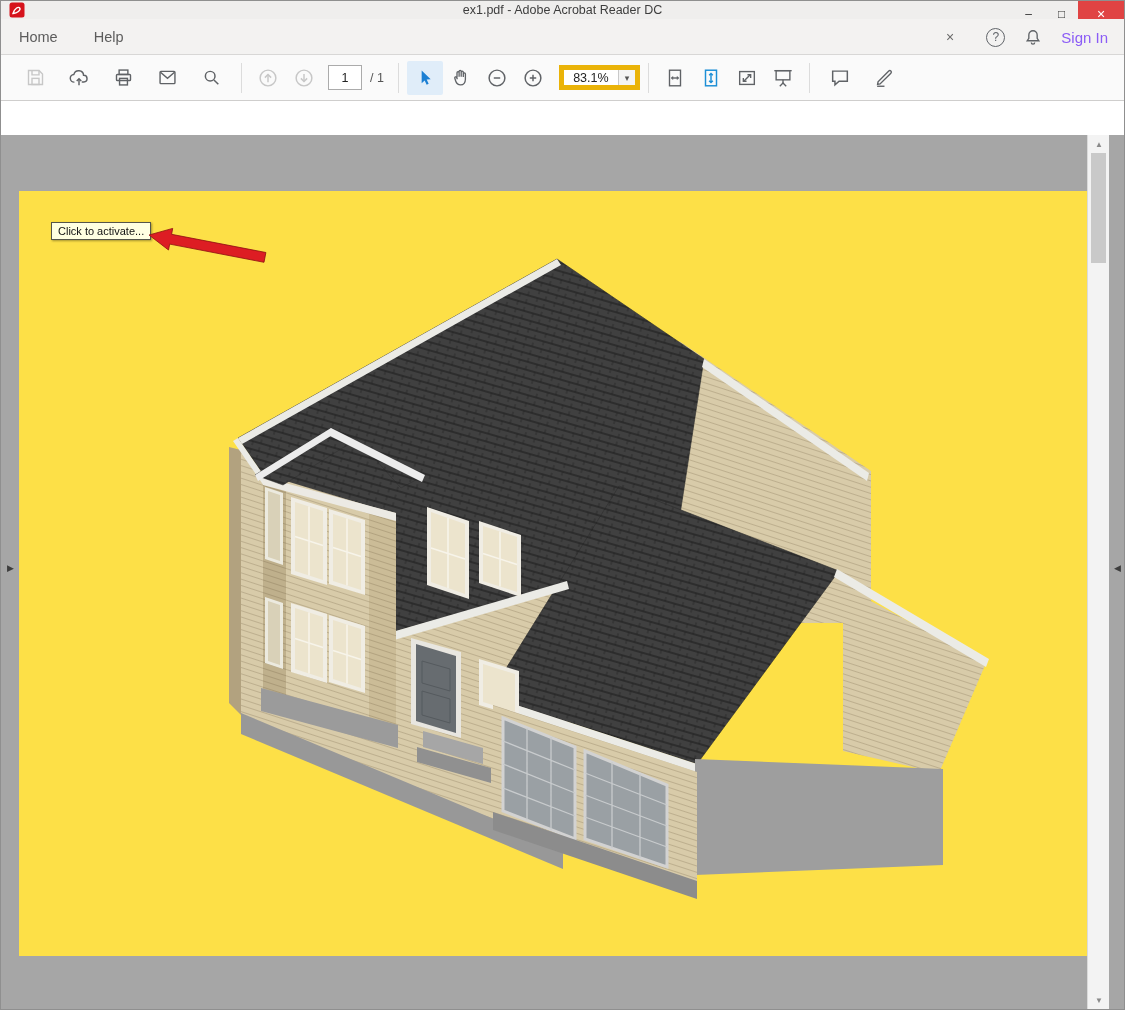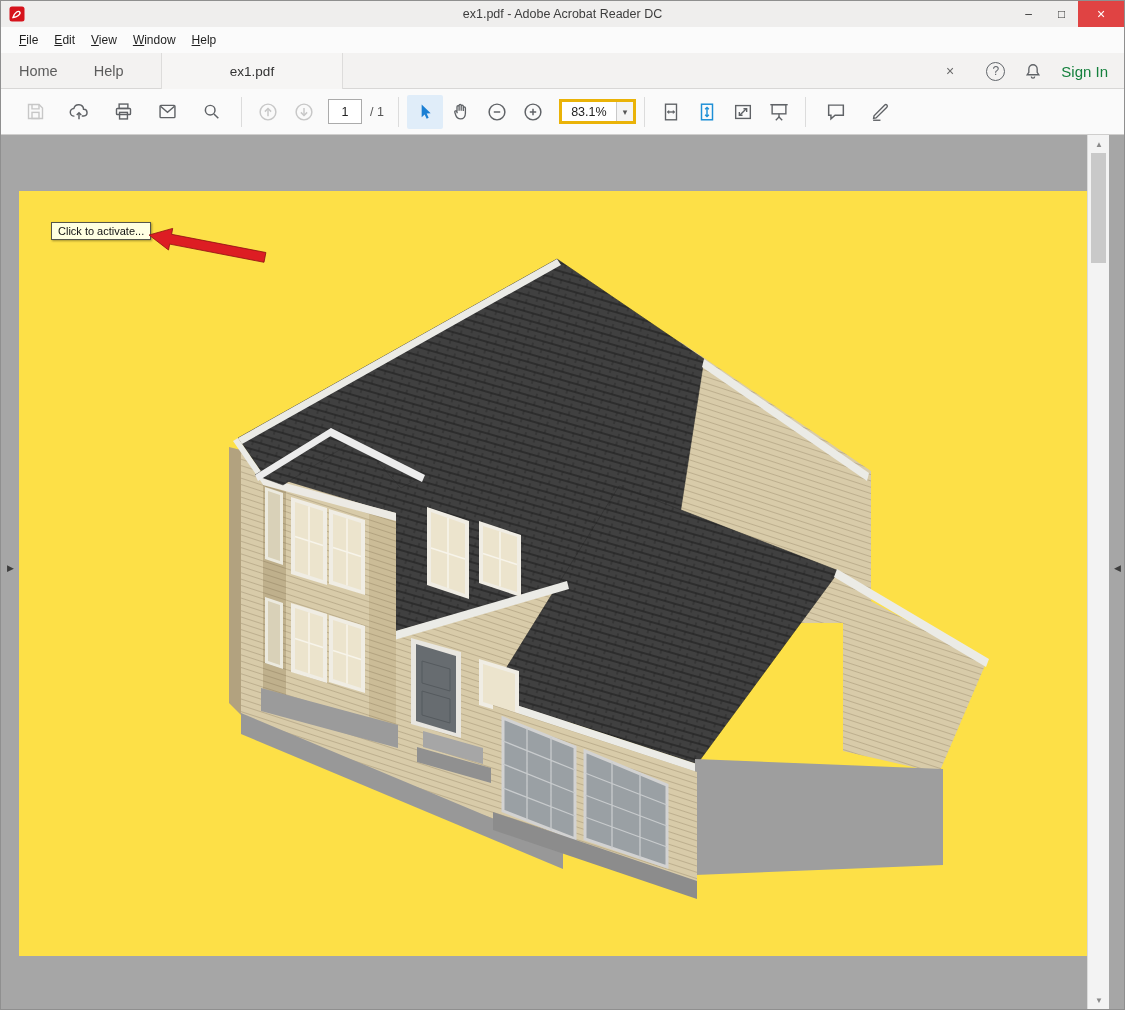--- a/index.html
+++ b/index.html
@@ -1,51 +1,51 @@
 <!DOCTYPE html>
 <html><head>
 <meta charset="utf-8">
 <style>
   html,body{margin:0;padding:0;background:#666;}
   *{box-sizing:border-box;}
   .window{position:relative;width:1125px;height:1010px;background:#fff;border:1px solid #8f8f8f;
           font-family:"Liberation Sans",sans-serif;overflow:hidden;}
   
-  .titlebar{height:26px;background:#efeeed;display:flex;align-items:center;position:relative;}
+  .titlebar{height:18px;background:#efeeed;display:flex;align-items:center;position:relative;}
   .app-icon{margin-left:8px;width:16px;height:16px;}
   .title-text{position:absolute;left:0;right:0;text-align:center;font-size:12.5px;color:#3d3d3d;line-height:26px;pointer-events:none;}
   .win-controls{position:absolute;right:0;top:0;height:26px;display:flex;}
   .win-btn{width:33px;height:26px;display:flex;align-items:center;justify-content:center;font-size:12px;color:#333;}
   .win-btn.close{width:46px;background:#e04343;color:#fff;font-size:14px;}
   
   .menubar{height:26px;background:#fbfbfb;display:flex;align-items:center;padding-left:10px;font-size:12px;color:#1f1f1f;}
   .menu-item{padding:4px 8px;display:block;}
   .menu-item::first-letter{text-decoration:underline;}
   
   .tabbar{height:36px;background:#f3f2f1;border-bottom:1px solid #d8d7d6;position:relative;display:flex;align-items:flex-start;}
   .tab-static{font-size:14.5px;color:#5c5c5c;padding:0 18px;line-height:36px;}
   .doc-tab{position:absolute;left:160px;top:0;width:182px;height:36px;border-left:1px solid #dddcdb;border-right:1px solid #dddcdb;
            background:#f6f5f4;display:flex;align-items:center;justify-content:center;font-size:13.5px;color:#333;}
   .doc-tab-close{position:absolute;right:162px;top:0;height:36px;width:24px;display:flex;align-items:center;justify-content:center;
                  font-size:14px;color:#6a6a6a;}
   .tab-right{position:absolute;right:16px;top:0;height:36px;display:flex;align-items:center;gap:18px;}
   .circle-q{width:19px;height:19px;border:1.6px solid #61656a;border-radius:50%;color:#61656a;font-size:12px;
             display:flex;align-items:center;justify-content:center;}
-  .sign-in{font-size:15px;color:#15803d;}
+  .sign-in{font-size:15px;color:#8b5cf6;}
   
   .toolbar{height:46px;background:#fafafa;border-bottom:1px solid #cfcecd;display:flex;align-items:center;padding:0 12px;}
   .tbtn{width:44px;height:34px;display:flex;align-items:center;justify-content:center;color:#5f6266;}
   .tbtn.narrow{width:36px;}
   .tbtn.disabled{color:#c7c7c7;}
   .tbtn.active-tool{background:#e0edf9;border-radius:2px;}
   .tsep{width:1px;height:30px;background:#dcdcdc;margin:0 8px;}
   .page-input{width:34px;height:25px;border:1px solid #ababab;text-align:center;font-size:12.5px;color:#222;
               font-family:"Liberation Sans",sans-serif;background:#fff;margin-left:6px;}
   .page-total{font-size:12.5px;color:#555;margin:0 6px 0 8px;}
-  .zoom-box{display:flex;height:25px;border:3px solid #eab308;background:#fff;margin-left:8px;align-items:stretch;}
+  .zoom-box{display:flex;height:25px;border:5px solid #eab308;background:#fff;margin-left:8px;align-items:stretch;}
   .zoom-text{width:54px;display:flex;align-items:center;justify-content:center;font-size:12.5px;color:#222;}
   .zoom-caret{width:17px;display:flex;align-items:center;justify-content:center;border-left:1px solid #c9c9c9;
               font-size:9px;color:#555;background:#f4f4f4;}
   
   .doc-area{position: absolute;top:134px;left:0;right:0;bottom:0;background:#a6a6a6;}
   .page{position:absolute;left:18px;top:56px;width:1068px;height:765px;background:#fde047;}
   .house-svg{position:absolute;left:0;top:0;width:1068px;height:765px;}
   .activate-tip{position:absolute;left:32px;top:31px;background:#ffffe1;border:1px solid #55554a;
                 font-size:11px;color:#111;padding:2px 6px;white-space:nowrap;box-shadow:1px 1px 2px rgba(0,0,0,.35);}
   .callout-arrow{position:absolute;left:124px;top:30px;width:132px;height:50px;}
@@ -70,34 +70,24 @@
       <path d="M4 11.5C5.8 6 9.6 4.2 10.8 6.2 12 8.2 8.2 11.2 4 11.5Z" fill="none" stroke="#fff" stroke-width="1.4"></path>
     </svg>
     <span class="title-text">ex1.pdf - Adobe Acrobat Reader DC</span>
     <div class="win-controls">
       <div class="win-btn">–</div>
       <div class="win-btn">□</div>
       <div class="win-btn close">×</div>
     </div>
   </div>
 
-  <div class="menubar">
-    <span class="menu-item">File</span>
-    <span class="menu-item">Edit</span>
-    <span class="menu-item">View</span>
-    <span class="menu-item">Window</span>
-    <span class="menu-item">Help</span>
-  </div>
 
   <div class="tabbar">
     <span class="tab-static">Home</span>
     <span class="tab-static">Help</span>
-    <div class="doc-tab">
-      <span>ex1.pdf</span>
-    </div>
     <span class="doc-tab-close">×</span>
     <div class="tab-right">
       <span class="circle-q">?</span>
       <svg class="icon" width="20" height="20" viewBox="0 0 24 24" fill="none" stroke="#5f6266" stroke-width="1.6">
         <path d="M12 4.5a5 5 0 0 0-5 5v4l-2 3h14l-2-3v-4a5 5 0 0 0-5-5z"></path>
         <path d="M10 18.5a2 2 0 0 0 4 0"></path>
       </svg>
       <span class="sign-in">Sign In</span>
     </div>
   </div>

